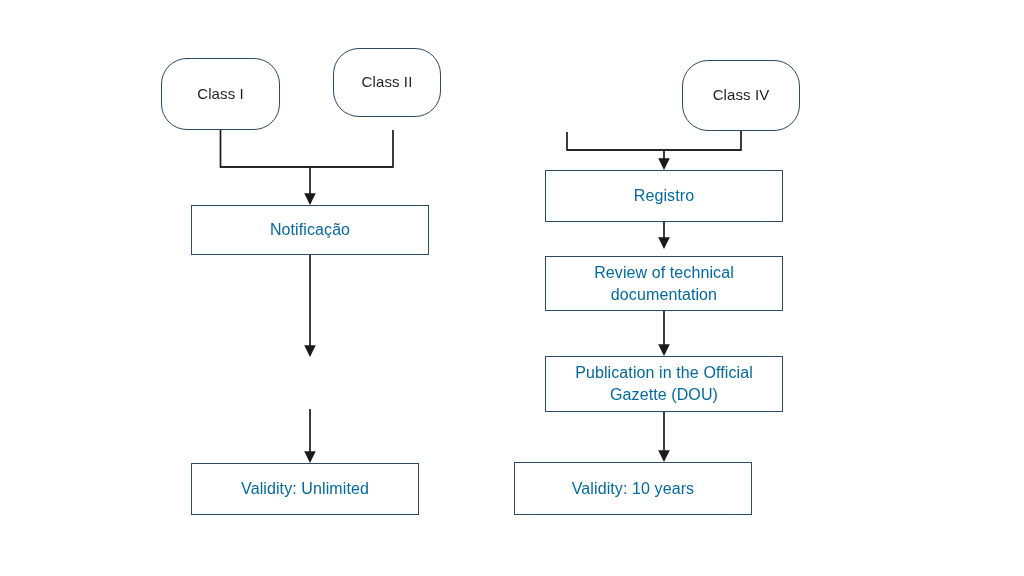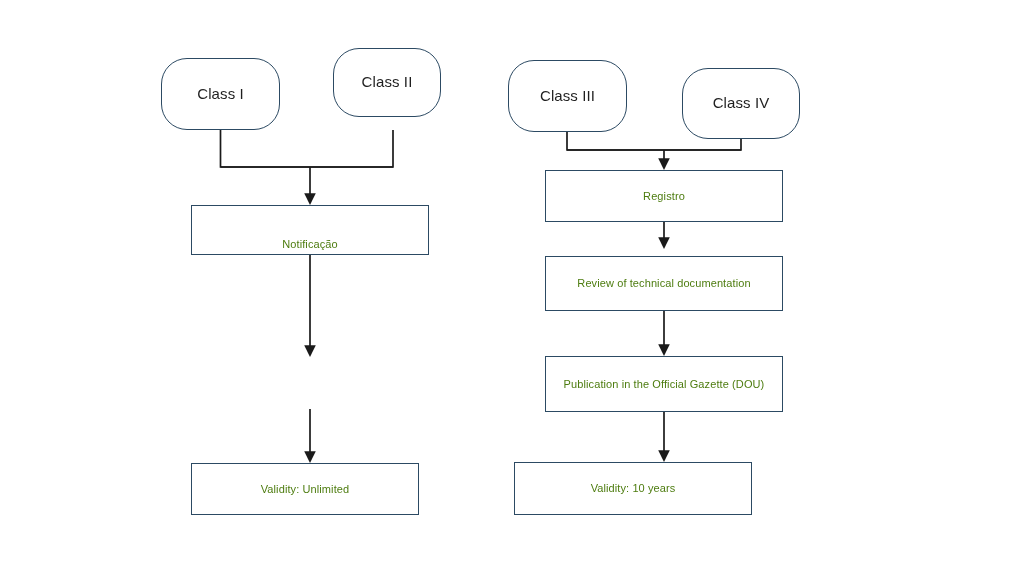--- a/index.html
+++ b/index.html
@@ -29,22 +29,22 @@
   }
   .node {
     position: absolute;
     box-sizing: border-box;
     background: #ffffff;
     border: 1.4px solid #2c4a63;
     display: flex;
     align-items: center;
     justify-content: center;
     text-align: center;
-    color: #4d7c0f;
-    font-size: 11px;
+    color: #0369a1;
+    font-size: 16px;
     line-height: 1.35;
     letter-spacing: 0.1px;
     padding: 2px 6px;
   }
   .node.class-node {
     color: #1f1f1f;
     font-size: 15px;
     border-radius: 26px;
   }
   .node span {
@@ -84,34 +84,31 @@
   </svg>
 
   <div class="node class-node" style="left:161px; top:58px; width:119px; height:72px;">
     <span>Class I</span>
   </div>
 
   <div class="node class-node" style="left:333px; top:48px; width:108px; height:69px;">
     <span>Class II</span>
   </div>
 
-  <div class="node" style="left:191px; top:205px; width:238px; height:50px;align-items:flex-end;">
+  <div class="node" style="left:191px; top:205px; width:238px; height:50px;">
     <span>Notificação</span>
   </div>
 
 
   <div class="node" style="left:191px; top:463px; width:228px; height:52px;justify-content:center;">
     <span>Validity: Unlimited</span>
   </div>
 
-  <div class="node class-node" style="left:508px; top:60px; width:119px; height:72px;">
-    <span>Class III</span>
-  </div>
 
-  <div class="node class-node" style="left:682px; top:60px; width:118px; height:71px;margin-top:8px;">
+  <div class="node class-node" style="left:682px; top:60px; width:118px; height:71px;">
     <span>Class IV</span>
   </div>
 
   <div class="node" style="left:545px; top:170px; width:238px; height:52px;">
     <span>Registro</span>
   </div>
 
   <div class="node" style="left:545px; top:256px; width:238px; height:55px;">
     <span>Review of technical documentation</span>
   </div>

